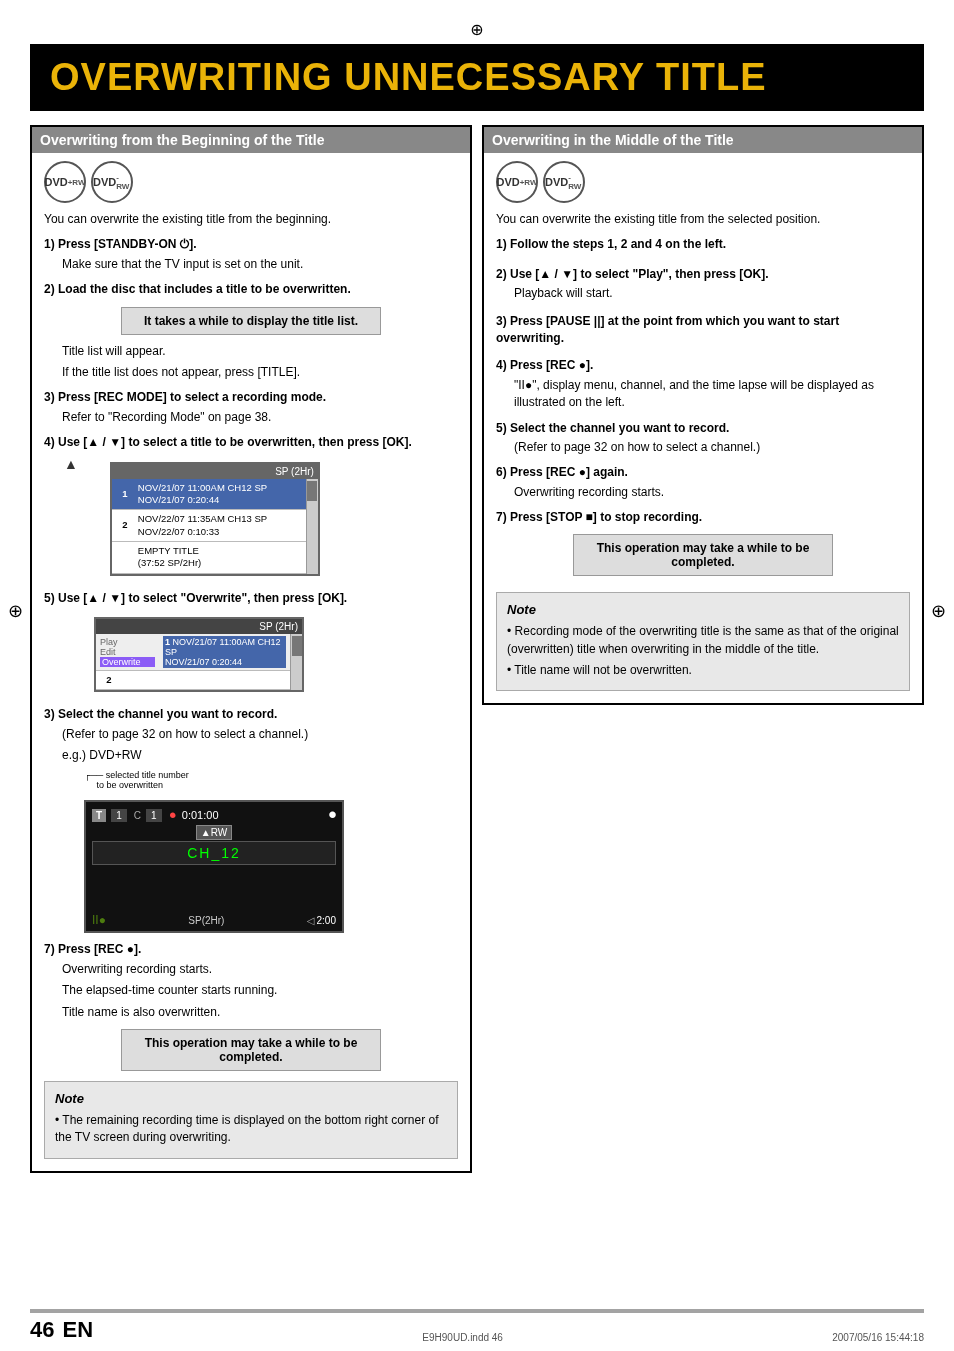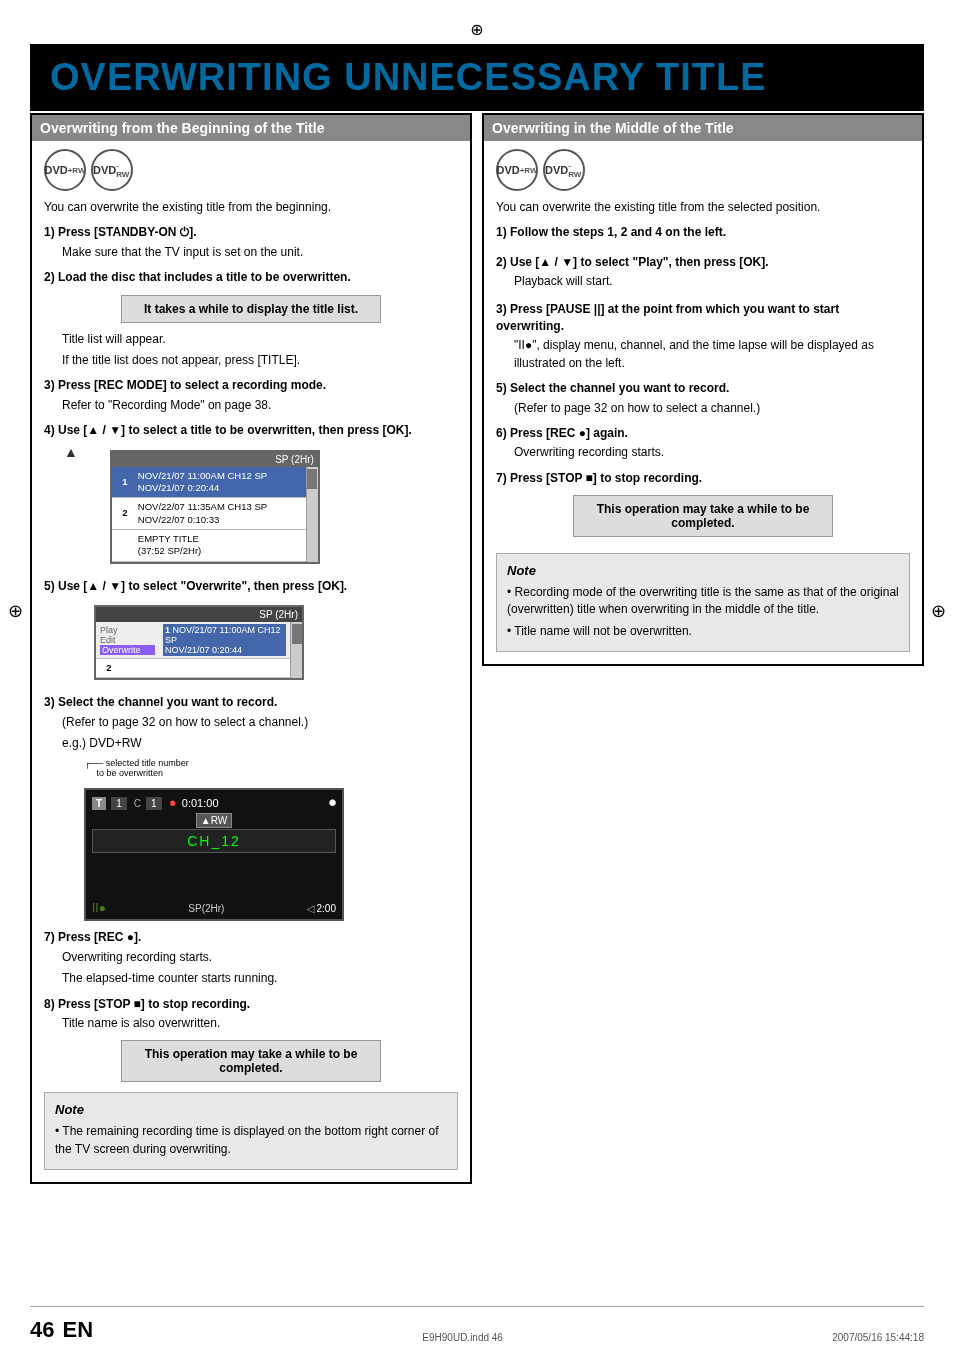--- a/index.html
+++ b/index.html
@@ -18,25 +18,25 @@
       position: relative;
       background: #fff;
     }
     .crosshair-top {
       text-align: center;
       font-size: 16px;
       margin-bottom: 5px;
     }
     .main-title {
       background: #000;
-      color: #0369a1;
+      color: #eab308;
       font-size: 38px;
       font-weight: 900;
       padding: 12px 20px;
-      margin-bottom: 2px;
+      margin-bottom: 14px;
       letter-spacing: 1px;
     }
     .two-col {
       display: flex;
       gap: 10px;
       align-items: flex-start;
     }
     .col-left {
       flex: 1;
       border: 2px solid #000;
@@ -226,22 +226,22 @@
     .footer-bar {
       position: absolute;
       bottom: 8px;
       left: 30px;
       right: 30px;
       display: flex;
       justify-content: space-between;
       align-items: flex-end;
       font-size: 10px;
       color: #555;
-      border-top: 1px solid #a3a3a3;
-      padding-top: 10px;
+      border-top: 4px solid #a3a3a3;
+      padding-top: 4px;
     }
     .page-num {
       font-size: 22px;
       font-weight: 900;
       color: #000;
     }
   </style>
 </head>
 <body>
 
@@ -389,21 +389,20 @@
               <span>2:00</span>
             </span>
           </div>
         </div>
       </div>
 
       <p class="step">7) Press [REC ●].</p>
       <p class="step-indent">Overwriting recording starts.</p>
       <p class="step-indent">The elapsed-time counter starts running.</p>
 
-      <p class="step">8) Press [STOP ■] to stop recording.</p>
       <p class="step-indent">Title name is also overwritten.</p>
 
       <div class="info-box">
         <span>This operation may take a while to be completed.</span>
       </div>
 
       <div class="note-box">
         <p class="note-title">Note</p>
         <p>• The remaining recording time is displayed on the bottom right corner of the TV screen during overwriting.</p>
       </div>
@@ -425,20 +424,21 @@
 
       <p>You can overwrite the existing title from the selected position.</p>
 
       <p class="step">1) Follow the steps 1, 2 and 4 on the left.</p>
 
       <p class="step" style="margin-top:12px;">2) Use [▲ / ▼] to select "Play", then press [OK].</p>
       <p class="step-indent">Playback will start.</p>
 
       <p class="step" style="margin-top:10px;">3) Press [PAUSE ||] at the point from which you want to start overwriting.</p>
 
+      <p class="step" style="margin-top:10px;">4) Press [REC ●].</p>
       <p class="step-indent">"II●", display menu, channel, and the time lapse will be displayed as illustrated on the left.</p>
 
       <p class="step" style="margin-top:8px;">5) Select the channel you want to record.</p>
       <p class="step-indent">(Refer to page 32 on how to select a channel.)</p>
 
       <p class="step" style="margin-top:8px;">6) Press [REC ●] again.</p>
       <p class="step-indent">Overwriting recording starts.</p>
 
       <p class="step" style="margin-top:8px;">7) Press [STOP ■] to stop recording.</p>
 

